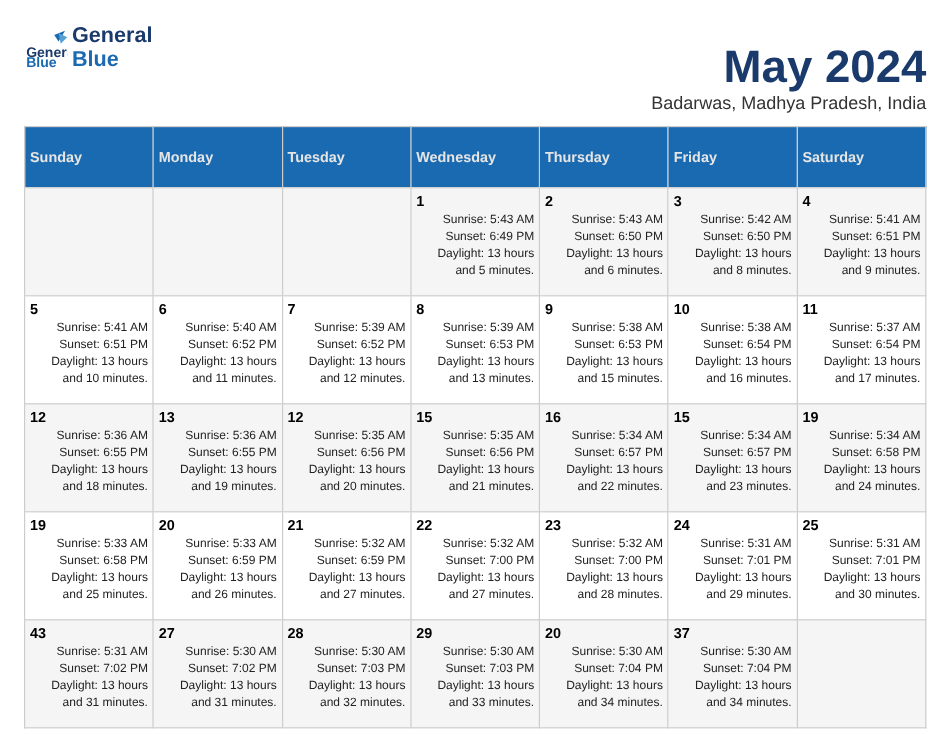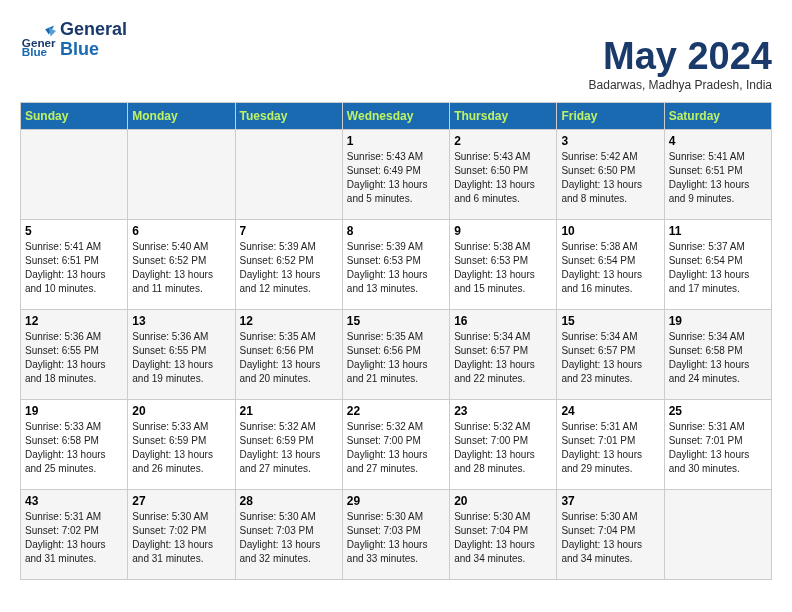--- a/index.html
+++ b/index.html
@@ -35,32 +35,32 @@
       text-align: right;
       margin-top: 16px;
     }
     .month-title {
       font-size: 38px;
       font-weight: bold;
       color: #1a3a6b;
       line-height: 1.1;
     }
     .subtitle {
-      font-size: 12px;
+      font-size: 15px;
       color: #333;
     }
     table {
       width: 100%;
       border-collapse: collapse;
       font-size: 10.5px;
     }
     thead tr th {
       background-color: #1a6ab1;
-      color: #bef264;
-      padding: 6px 4px;
+      color: #e5e5e5;
+      padding: 18px 4px;
       text-align: left;
       font-size: 12px;
       border: 1px solid #ccc;
     }
     tbody tr td {
       border: 1px solid #ccc;
       vertical-align: top;
       padding: 4px;
       min-height: 80px;
       height: 90px;
@@ -74,20 +74,21 @@
     .day-num {
       font-weight: bold;
       font-size: 12px;
       display: block;
       margin-bottom: 2px;
     }
     .day-info {
       font-size: 10px;
       color: #222;
       line-height: 1.4;
+      text-align: right;
     }
   </style>
 </head>
 <body>
 
 <div class="header">
   <div class="logo">
     <svg class="logo-bird" viewBox="0 0 40 40" xmlns="http://www.w3.org/2000/svg">
       <text x="2" y="28" font-size="13" font-weight="bold" fill="#1a3a6b">General</text>
       <text x="2" y="38" font-size="13" font-weight="bold" fill="#1a6ab1">Blue</text>

